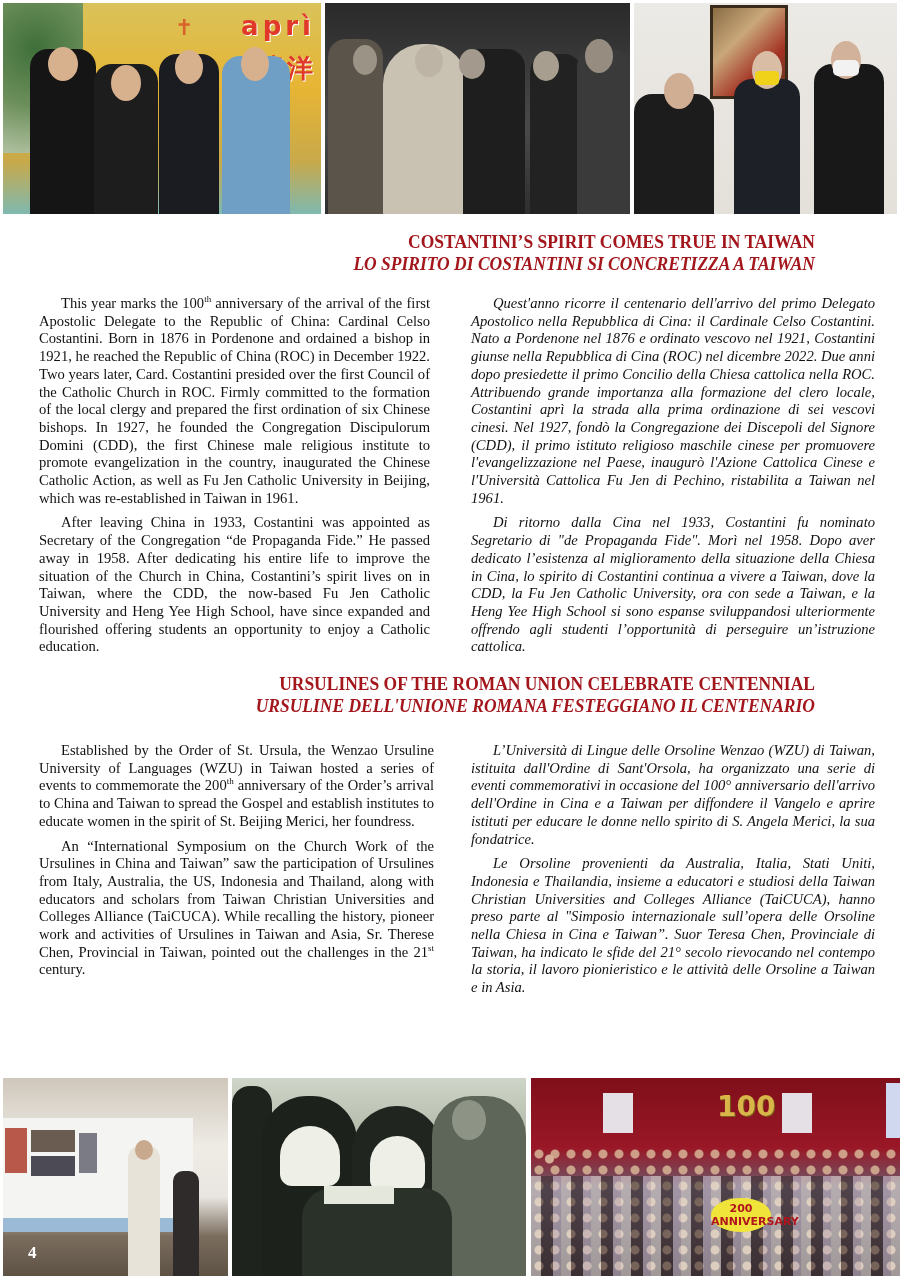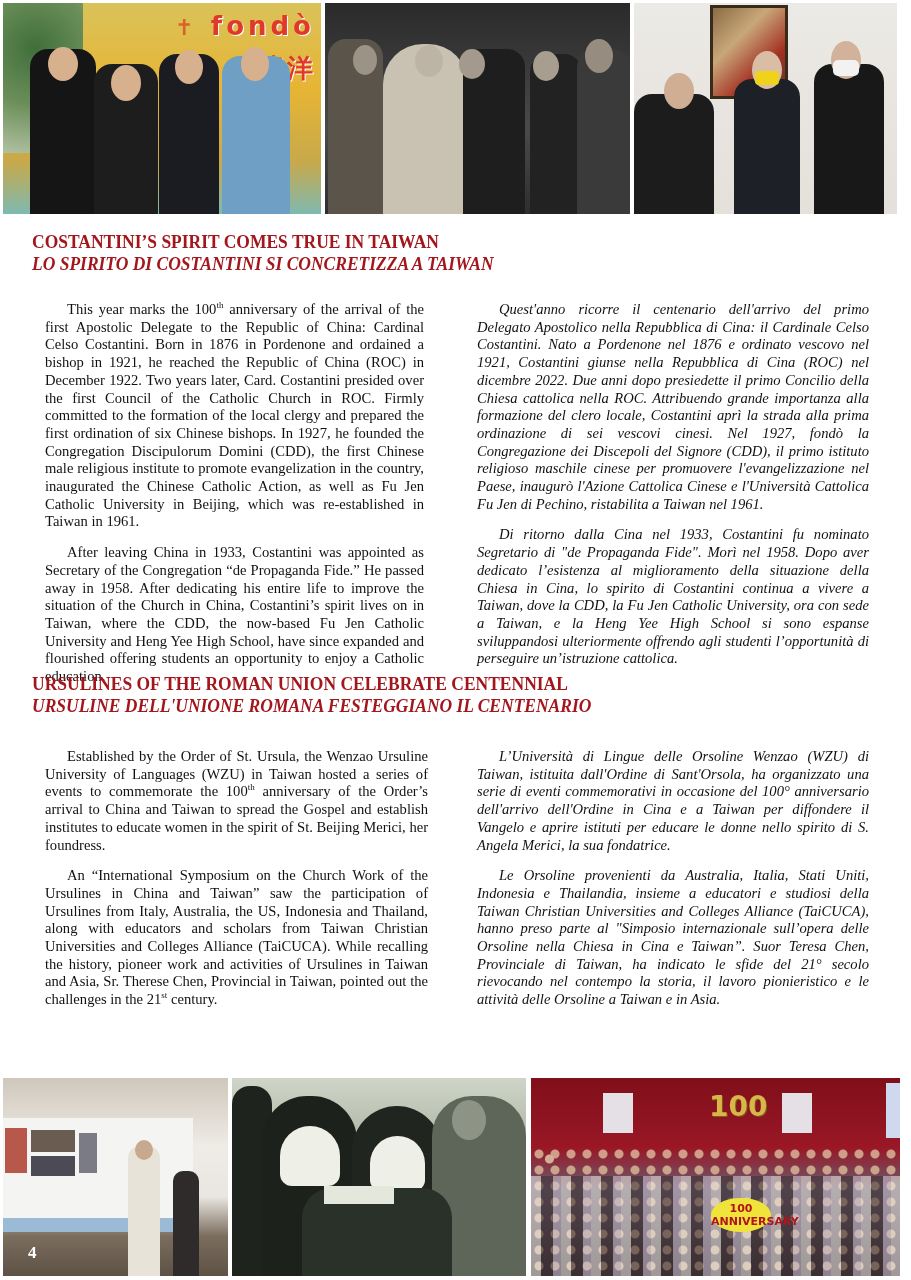--- a/index.html
+++ b/index.html
@@ -16,59 +16,59 @@
   #ph1 .banner-text2 { position:absolute; right:4px; top:48px; font-family:"DejaVu Sans",sans-serif; font-weight:bold; color:#e0392a; font-size:26px; letter-spacing:4px; text-shadow: 1px 1px 0 #fff; }
   #ph1 .cross { position:absolute; left:172px; top:12px; color:#d8622b; font-size:22px; }
   .person { position:absolute; bottom:0; border-radius: 18px 18px 0 0; }
   .head { position:absolute; border-radius:50%; background:#d7b08e; }
 
   #ph2 { left: 325px; top: 3px; width: 305px; height: 211px; background: linear-gradient(180deg,#2a2a2a 0%,#4a4a4a 60%,#2e2e2e 100%); }
   #ph3 { left: 634px; top: 3px; width: 263px; height: 211px; background: linear-gradient(180deg,#eceae6 0%,#e4e0da 100%); }
   #ph3 .painting { position:absolute; left:76px; top:2px; width:72px; height:88px; background: linear-gradient(135deg,#8a6d45 0%,#c9a77a 35%,#a33022 70%,#5a3b22 100%); border:3px solid #3a2a1a; }
 
   
-  .headline { position:absolute; left:0; width:801px; text-align:left; color:#a3161c; font-weight:bold; font-family:"Liberation Serif", serif; line-height:22px; }
+  .headline { position:absolute; left:0; width:801px; text-align:right; color:#a3161c; font-weight:bold; font-family:"Liberation Serif", serif; line-height:22px;padding-left:46px; }
   .headline .en { font-size:19px; display:block; transform: scaleX(0.92); }
   .headline .it { font-size:19px; font-style:italic; display:block; transform: scaleX(0.92); }
   #h1 { top: 231px; }
   #h2 { top: 673px; }
 
   
   .col { position:absolute; font-size:14.6px; line-height:17.7px; text-align:justify; hyphens:auto; }
-  .col p { margin:13px; text-indent: 22px; }
+  .col p { margin:7px; text-indent: 22px; }
   .col.it-col { font-style: italic; }
   #c1 { left: 32px; top: 288px; width: 405px; }
   #c2 { left: 464px; top: 288px; width: 418px; }
   #c3 { left: 32px; top: 735px; width: 409px; }
   #c4 { left: 464px; top: 735px; width: 418px; }
   sup { font-size: 9px; line-height: 0; }
 
   
   #ph4 { left: 3px; top: 1078px; width: 225px; height: 198px; background: linear-gradient(180deg,#cfc7bb 0%,#efece6 35%,#e9e6e1 60%,#7a6d5e 80%,#5e5245 100%); }
   #ph4 .wall { position:absolute; left:0; top:40px; width:190px; height:100px; background:#f4f4f2; border-bottom:14px solid #9bbad6; }
   #ph4 .pic { position:absolute; background:#8b5a48; }
   #ph5 { left: 232px; top: 1078px; width: 294px; height: 198px; background: linear-gradient(180deg,#cfd5c8 0%,#a8b09f 40%,#3f473c 100%); }
   #ph6 { left: 531px; top: 1078px; width: 369px; height: 198px; background: linear-gradient(180deg,#7f0f1a 0%,#9a1726 35%,#6b5a6a 55%,#3b2e33 100%); }
-  #ph6 .num { position:absolute; left:178px; top:12px; font-family:"DejaVu Sans",sans-serif; font-weight:bold; font-size:28px; color:#d9b64a; text-shadow:1px 1px 0 #7a5e1c; }
+  #ph6 .num { position:absolute; left:186px; top:12px; font-family:"DejaVu Sans",sans-serif; font-weight:bold; font-size:28px; color:#d9b64a; text-shadow:1px 1px 0 #7a5e1c; }
   #ph6 .sign { position:absolute; left:180px; top:120px; width:60px; height:34px; border-radius:50%; background:#f0e43a; color:#b0141c; font-family:"DejaVu Sans",sans-serif; font-weight:bold; font-size:11px; text-align:center; line-height:13px; padding-top:4px; box-sizing:border-box; }
   .crowd { position:absolute; left:0; right:0; bottom:0; height:130px; background:
     radial-gradient(circle at 5% 10%, #e2c4a6 4px, transparent 5px),
     repeating-radial-gradient(circle at 8px 8px, #d8b597 0 4px, transparent 5px 16px);
     background-size: auto, 16px 16px; opacity:.85; }
   .crowd2 { position:absolute; left:0; right:0; bottom:0; height:100px; background: repeating-linear-gradient(90deg,#f2f0ea 0 10px,#3a2f31 10px 22px,#cfc6d6 22px 30px); opacity:.55; }
 
   .page-num { position:absolute; left:28px; top:1243px; font-family:"Liberation Serif", serif; font-weight:bold; font-size:17px; color:#fff; }
 </style>
 </head>
 <body>
 
 <div class="photo" id="ph1">
   <div class="tree"></div>
   <span class="cross">✝</span>
-  <span class="banner-text">fondò</span>
+  <span class="banner-text">aprì</span>
   <span class="banner-text2">華洋</span>
   <div class="person" style="left:27px;width:66px;height:165px;background:#151515;"></div>
   <div class="head" style="left:45px;top:44px;width:30px;height:34px;"></div>
   <div class="person" style="left:91px;width:64px;height:150px;background:#1d1d1d;"></div>
   <div class="head" style="left:108px;top:62px;width:30px;height:36px;"></div>
   <div class="person" style="left:156px;width:60px;height:160px;background:#1a1c22;"></div>
   <div class="head" style="left:172px;top:47px;width:28px;height:34px;"></div>
   <div class="person" style="left:219px;width:68px;height:158px;background:#6f9fc4;"></div>
   <div class="head" style="left:238px;top:44px;width:28px;height:34px;"></div>
 </div>
@@ -112,21 +112,21 @@
   <p>Quest'anno ricorre il centenario dell'arrivo del primo Delegato Apostolico nella Repubblica di Cina: il Cardinale Celso Costantini. Nato a Pordenone nel 1876 e ordinato vescovo nel 1921, Costantini giunse nella Repubblica di Cina (ROC) nel dicembre 2022. Due anni dopo presiedette il primo Concilio della Chiesa cattolica nella ROC. Attribuendo grande importanza alla formazione del clero locale, Costantini aprì la strada alla prima ordinazione di sei vescovi cinesi. Nel 1927, fondò la Congregazione dei Discepoli del Signore (CDD), il primo istituto religioso maschile cinese per promuovere l'evangelizzazione nel Paese, inaugurò l'Azione Cattolica Cinese e l'Università Cattolica Fu Jen di Pechino, ristabilita a Taiwan nel 1961.</p>
   <p>Di ritorno dalla Cina nel 1933, Costantini fu nominato Segretario di "de Propaganda Fide". Morì nel 1958. Dopo aver dedicato l’esistenza al miglioramento della situazione della Chiesa in Cina, lo spirito di Costantini continua a vivere a Taiwan, dove la CDD, la Fu Jen Catholic University, ora con sede a Taiwan, e la Heng Yee High School si sono espanse sviluppandosi ulteriormente offrendo agli studenti l’opportunità di perseguire un’istruzione cattolica.</p>
 </div>
 
 <div class="headline" id="h2">
   <span class="en">URSULINES OF THE ROMAN UNION CELEBRATE CENTENNIAL</span>
   <span class="it">URSULINE DELL'UNIONE ROMANA FESTEGGIANO IL CENTENARIO</span>
 </div>
 
 <div class="col" id="c3">
-  <p><span>Established by the Order of St. Ursula, the Wenzao Ursuline University of Languages (WZU) in Taiwan hosted a series of events to commemorate the 100</span><sup>th</sup><span> anniversary of the Order’s arrival to China and Taiwan to spread the Gospel and establish institutes to educate women in the spirit of St. Beijing Merici, her foundress.</span></p>
+  <p><span>Established by the Order of St. Ursula, the Wenzao Ursuline University of Languages (WZU) in Taiwan hosted a series of events to commemorate the 200</span><sup>th</sup><span> anniversary of the Order’s arrival to China and Taiwan to spread the Gospel and establish institutes to educate women in the spirit of St. Beijing Merici, her foundress.</span></p>
   <p><span>An “International Symposium on the Church Work of the Ursulines in China and Taiwan” saw the participation of Ursulines from Italy, Australia, the US, Indonesia and Thailand, along with educators and scholars from Taiwan Christian Universities and Colleges Alliance (TaiCUCA). While recalling the history, pioneer work and activities of Ursulines in Taiwan and Asia, Sr. Therese Chen, Provincial in Taiwan, pointed out the challenges in the 21</span><sup>st</sup><span> century.</span></p>
 </div>
 
 <div class="col it-col" id="c4">
   <p>L’Università di Lingue delle Orsoline Wenzao (WZU) di Taiwan, istituita dall'Ordine di Sant'Orsola, ha organizzato una serie di eventi commemorativi in occasione del 100° anniversario dell'arrivo dell'Ordine in Cina e a Taiwan per diffondere il Vangelo e aprire istituti per educare le donne nello spirito di S. Angela Merici, la sua fondatrice.</p>
   <p>Le Orsoline provenienti da Australia, Italia, Stati Uniti, Indonesia e Thailandia, insieme a educatori e studiosi della Taiwan Christian Universities and Colleges Alliance (TaiCUCA), hanno preso parte al "Simposio internazionale sull’opera delle Orsoline nella Chiesa in Cina e Taiwan”. Suor Teresa Chen, Provinciale di Taiwan, ha indicato le sfide del 21° secolo rievocando nel contempo la storia, il lavoro pionieristico e le attività delle Orsoline a Taiwan e in Asia.</p>
 </div>
 
 <div class="photo" id="ph4">
   <div class="wall"></div>
@@ -152,14 +152,14 @@
   <div style="position:absolute;left:92px;top:108px;width:70px;height:18px;background:#e4e8dc;"></div>
 </div>
 
 <div class="photo" id="ph6">
   <div style="position:absolute;left:72px;top:15px;width:30px;height:40px;background:#e5e0e6;"></div>
   <div style="position:absolute;left:251px;top:15px;width:30px;height:40px;background:#e5e0e6;"></div>
   <div style="position:absolute;right:0;top:5px;width:14px;height:55px;background:#cfd8ee;"></div>
   <span class="num">100</span>
   <div class="crowd"></div>
   <div class="crowd2"></div>
-  <div class="sign">100 ANNIVERSARY</div>
+  <div class="sign">200 ANNIVERSARY</div>
 </div>
 
 </body></html>

